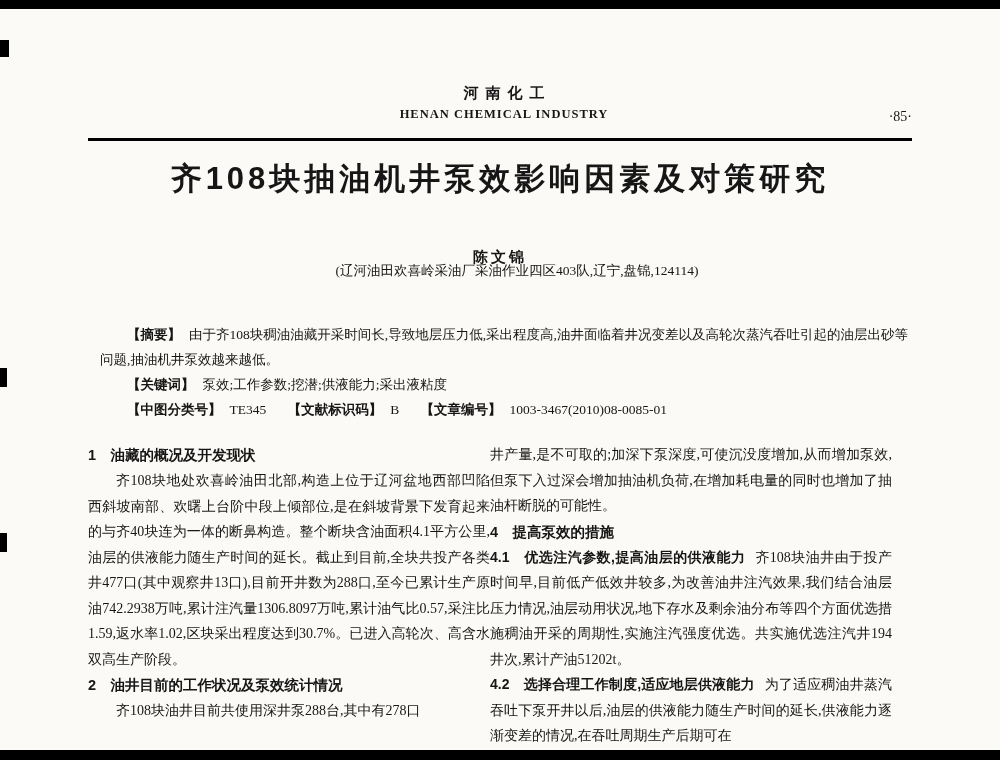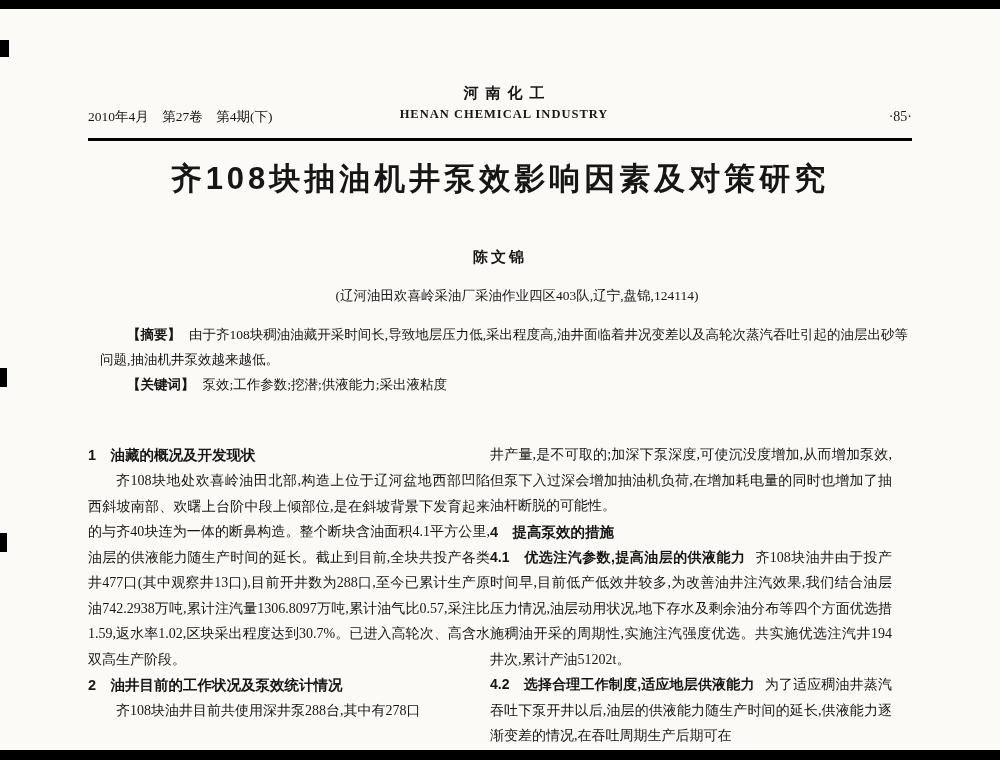--- a/index.html
+++ b/index.html
@@ -31,21 +31,21 @@
   .rule{ position:absolute; left:88px; right:88px; top:138px; border-top:3px solid #000; }
 
   
   .title{
     position:absolute; left:0; right:0; top:158px; text-align:center;
     font-family:"Liberation Sans","DejaVu Sans",sans-serif;
     font-size:31px; font-weight:bold; letter-spacing:4px;
   }
   .author{ position:absolute; left:0; right:0; top:248px; text-align:center;
            font-size:15px; font-weight:bold; letter-spacing:3px; }
-  .affiliation{ position:absolute; left:0; right:0; top:287px; text-align:center; font-size:13.5px;padding-left:34px; }
+  .affiliation{ position:absolute; left:0; right:0; top:262px; text-align:center; font-size:13.5px;padding-left:34px; }
 
   
   .meta{ position:absolute; left:88px; right:92px; top:322px;
          font-size:13.5px; line-height:25px; }
   .meta p{ text-indent:27px; text-align:justify;margin-left:12px; }
   .label{ font-weight:bold; font-family:"Liberation Sans","DejaVu Sans",sans-serif; margin-right:8px; }
   .clc-line .pair{ margin-right:16px; white-space:nowrap; }
   .clc-line .val{ margin-right:2px; }
 
   
@@ -63,37 +63,41 @@
 <body>
 
 <div class="page">
 
   <div class="bar-top"></div>
   <div class="artifact a1"></div>
   <div class="artifact a2"></div>
   <div class="artifact a3"></div>
 
   <div class="header">
-    <div class="issue">2010年4月　第27卷　第4期(下)</div>
     <div class="head-center">
       <div class="journal-cn">河南化工</div>
       <div class="journal-en">HENAN CHEMICAL INDUSTRY</div>
     </div>
     <div class="pageno">·85·</div>
   </div>
 
   <div class="rule"></div>
 
   <div class="title">齐108块抽油机井泵效影响因素及对策研究</div>
   <div class="author">陈文锦</div>
   <div class="affiliation">(辽河油田欢喜岭采油厂采油作业四区403队,辽宁,盘锦,124114)</div>
 
   <div class="meta">
     <p><span class="label">【摘要】</span><span>由于齐108块稠油油藏开采时间长,导致地层压力低,采出程度高,油井面临着井况变差以及高轮次蒸汽吞吐引起的油层出砂等问题,抽油机井泵效越来越低。</span></p>
     <p><span class="label">【关键词】</span><span>泵效;工作参数;挖潜;供液能力;采出液粘度</span></p>
+    <p class="clc-line">
+      <span class="pair"><span class="label">【中图分类号】</span><span class="val">TE345</span></span>
+      <span class="pair"><span class="label">【文献标识码】</span><span class="val">B</span></span>
+      <span class="pair"><span class="label">【文章编号】</span><span class="val">1003-3467(2010)08-0085-01</span></span>
+    </p>
   </div>
 
   <div class="columns">
 
     <div class="col">
       <div class="sec">1　油藏的概况及开发现状</div>
       <p class="p-indent">齐108块地处欢喜岭油田北部,构造上位于辽河盆地西部凹陷西斜坡南部、欢曙上台阶中段上倾部位,是在斜坡背景下发育起来的与齐40块连为一体的断鼻构造。整个断块含油面积4.1平方公里,油层的供液能力随生产时间的延长。截止到目前,全块共投产各类井477口(其中观察井13口),目前开井数为288口,至今已累计生产原油742.2938万吨,累计注汽量1306.8097万吨,累计油气比0.57,采注比1.59,返水率1.02,区块采出程度达到30.7%。已进入高轮次、高含水双高生产阶段。</p>
       <div class="sec">2　油井目前的工作状况及泵效统计情况</div>
       <p class="p-indent">齐108块油井目前共使用深井泵288台,其中有278口</p>
     </div>

